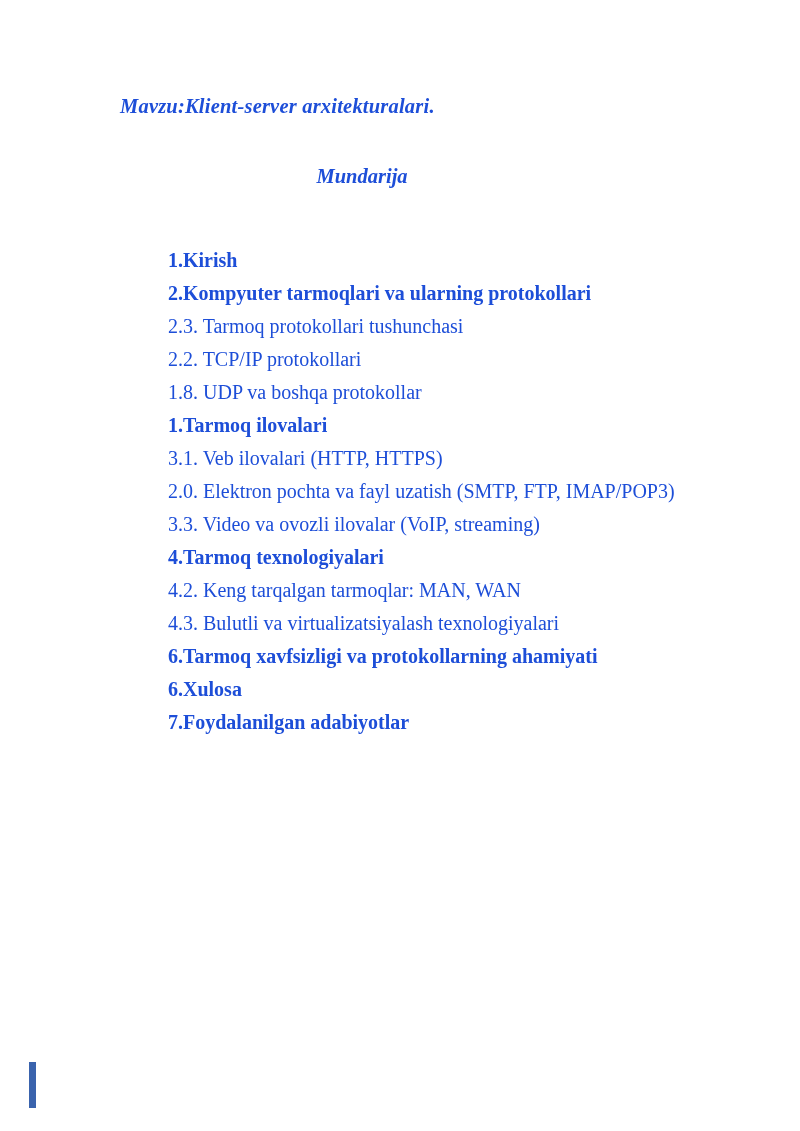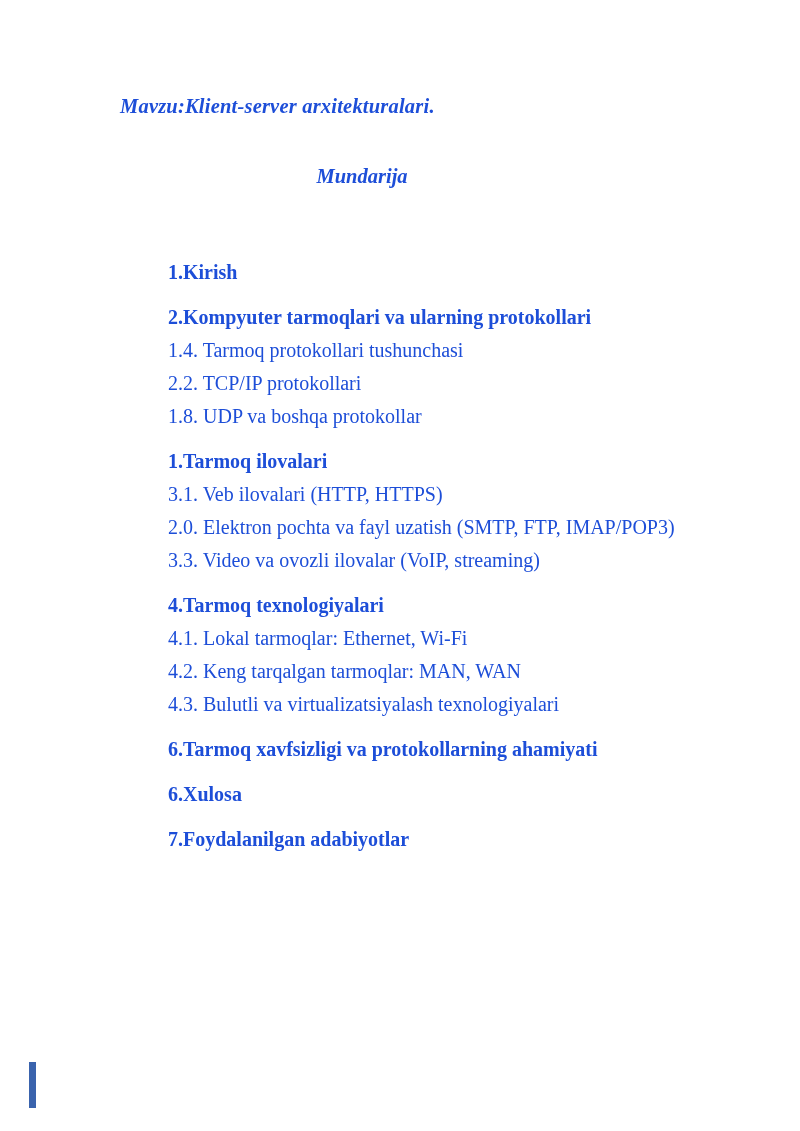--- a/index.html
+++ b/index.html
@@ -46,21 +46,20 @@
     top: 244px;
     width: 560px;
   }
   .toc-item {
     font-size: 20px;
     line-height: 33px;
     white-space: nowrap;
   }
   .toc-item.heading {
     font-weight: bold;
-    margin-top: 12px;
   }
   .toc-item.heading:not(:first-child) {
   }
   .blue-marker {
     position: absolute;
     left: 29px;
     top: 1062px;
     width: 7px;
     height: 46px;
     background: #3a63ad;
@@ -71,29 +70,28 @@
 
 <div class="page">
 
   <h1 class="doc-title">Mavzu:Klient-server arxitekturalari.</h1>
 
   <div class="doc-subtitle">Mundarija</div>
 
   <div class="toc">
       <div class="toc-item heading">1.Kirish</div>
       <div class="toc-item heading">2.Kompyuter tarmoqlari va ularning protokollari</div>
-      <div class="toc-item sub">1.4. Tarmoq protokollari tushunchasi</div>
+      <div class="toc-item sub">2.3. Tarmoq protokollari tushunchasi</div>
       <div class="toc-item sub">2.2. TCP/IP protokollari</div>
       <div class="toc-item sub">1.8. UDP va boshqa protokollar</div>
       <div class="toc-item heading">1.Tarmoq ilovalari</div>
       <div class="toc-item sub">3.1. Veb ilovalari (HTTP, HTTPS)</div>
       <div class="toc-item sub">2.0. Elektron pochta va fayl uzatish (SMTP, FTP, IMAP/POP3)</div>
       <div class="toc-item sub">3.3. Video va ovozli ilovalar (VoIP, streaming)</div>
       <div class="toc-item heading">4.Tarmoq texnologiyalari</div>
-      <div class="toc-item sub">4.1. Lokal tarmoqlar: Ethernet, Wi-Fi</div>
       <div class="toc-item sub">4.2. Keng tarqalgan tarmoqlar: MAN, WAN</div>
       <div class="toc-item sub">4.3. Bulutli va virtualizatsiyalash texnologiyalari</div>
       <div class="toc-item heading">6.Tarmoq xavfsizligi va protokollarning ahamiyati</div>
       <div class="toc-item heading">6.Xulosa</div>
       <div class="toc-item heading">7.Foydalanilgan adabiyotlar</div>
     </div>
 
   <div class="blue-marker"></div>
 
 </div>

